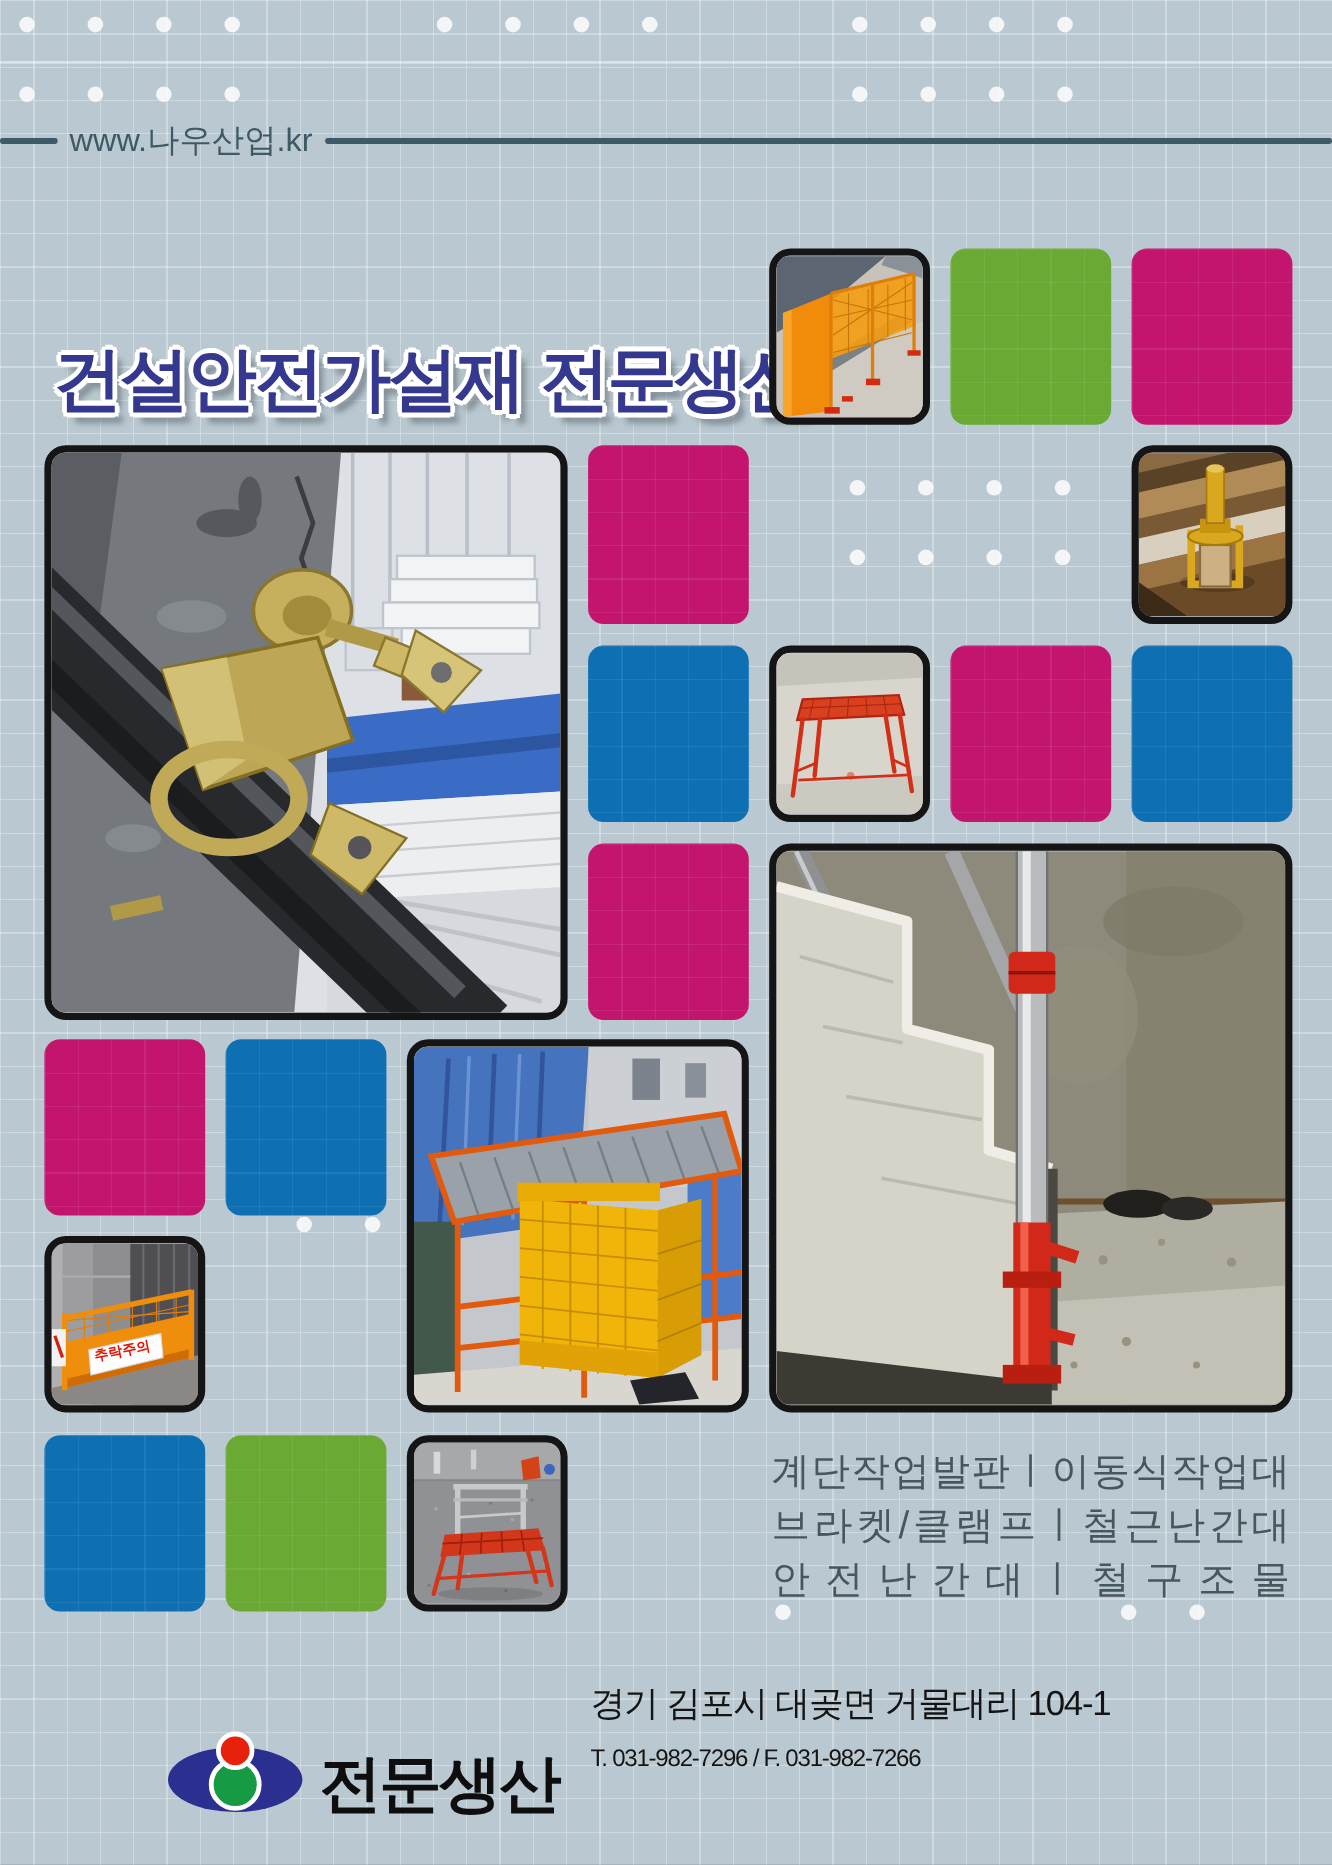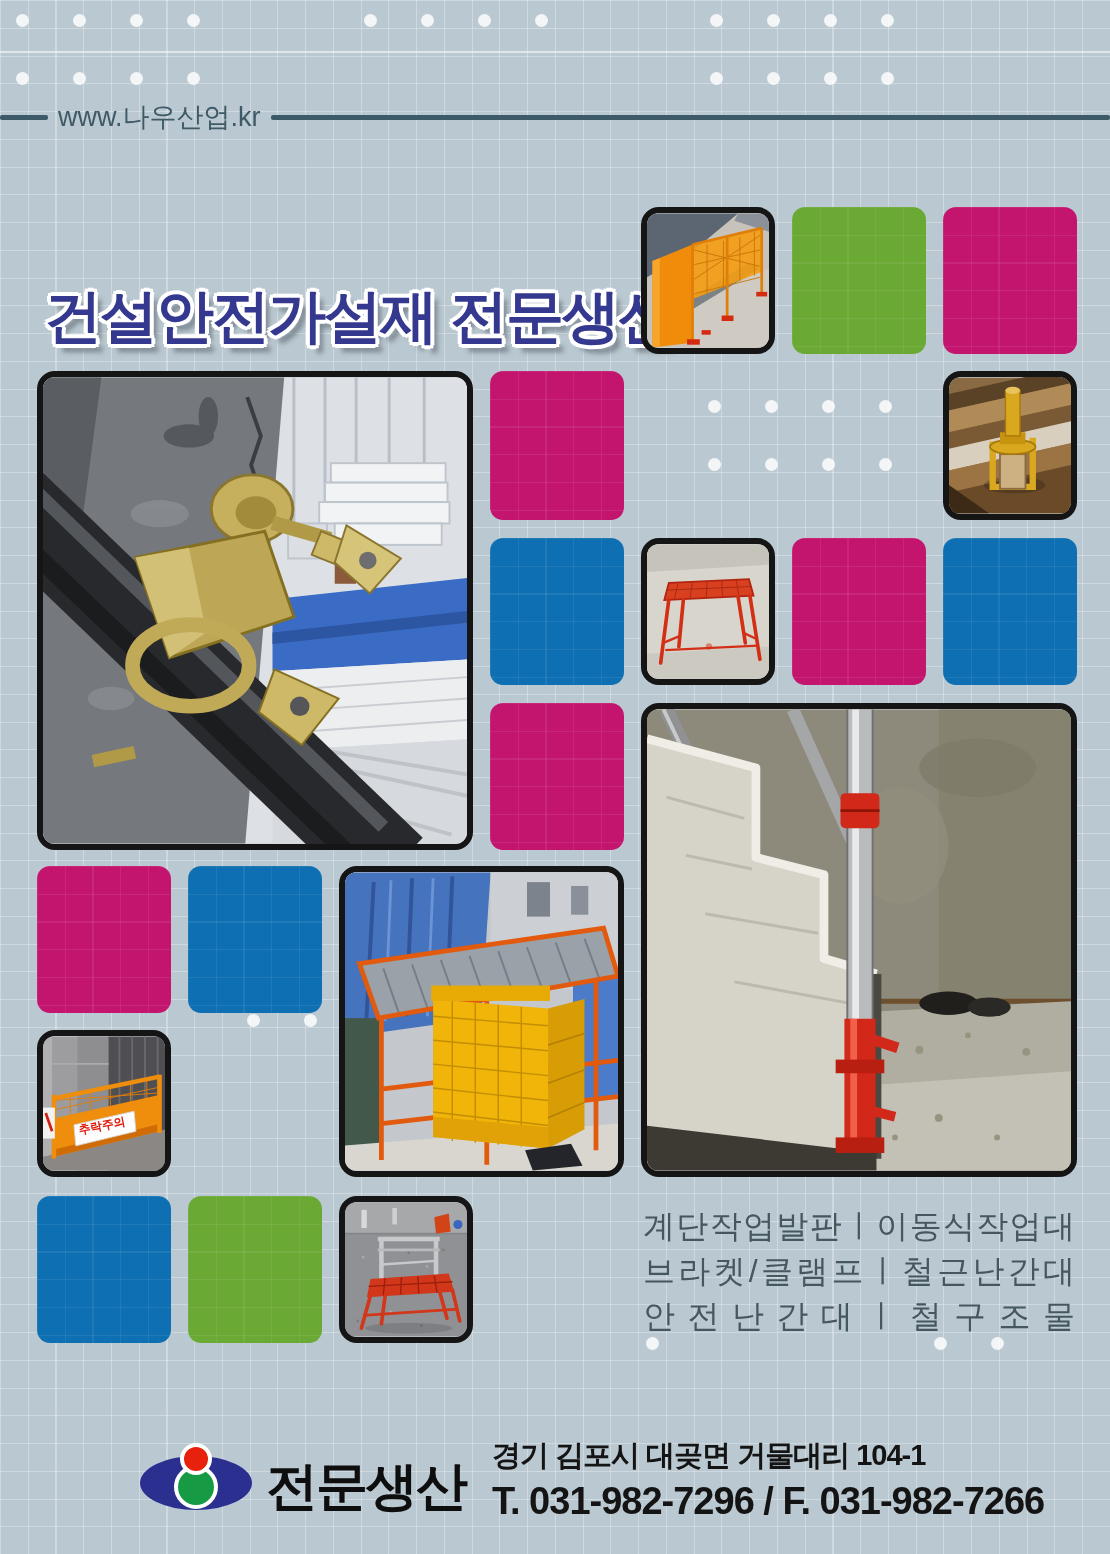--- a/index.html
+++ b/index.html
@@ -30,23 +30,23 @@
       repeating-linear-gradient(to right, rgba(255,255,255,.08) 0 1px, transparent 1px 27.75px),
       repeating-linear-gradient(to bottom, rgba(255,255,255,.08) 0 1px, transparent 1px 27.75px);}
   .photo{position:absolute;border:6px solid #151515;border-radius:18px;overflow:hidden;background:#cfd3d8;box-sizing:border-box;}
   .photo svg{display:block;width:100%;height:100%;}
   
   .products{position:absolute;left:643px;top:1204px;width:432px;color:#47575e;font-weight:500;}
   .prod-line{display:flex;justify-content:space-between;font-size:32px;line-height:45px;white-space:nowrap;}
   
   .logo{position:absolute;left:138px;top:1442px;width:116px;height:74px;}
   .company{position:absolute;left:266px;top:1452px;font-size:52px;font-weight:800;color:#0e0e0e;letter-spacing:-2px;white-space:nowrap;}
-  .address{position:absolute;left:492px;top:1432px;color:#141414;font-weight:700;letter-spacing:-1px;}
+  .address{position:absolute;left:492px;top:1397px;color:#141414;font-weight:400;letter-spacing:-1px;}
   .addr-line1{font-size:29px;line-height:46px;white-space:nowrap;}
-  .addr-line2{font-size:38px;line-height:46px;white-space:nowrap;}
+  .addr-line2{font-size:20px;line-height:46px;white-space:nowrap;}
 </style>
 </head>
 <body>
 
 <div class="page">
   <div class="bright-line"></div>
   <div id="dots">
       <div class="dot" style="left: 15.5px; top: 13.5px;"></div>
       <div class="dot" style="left: 72.5px; top: 13.5px;"></div>
       <div class="dot" style="left: 129.5px; top: 13.5px;"></div>

